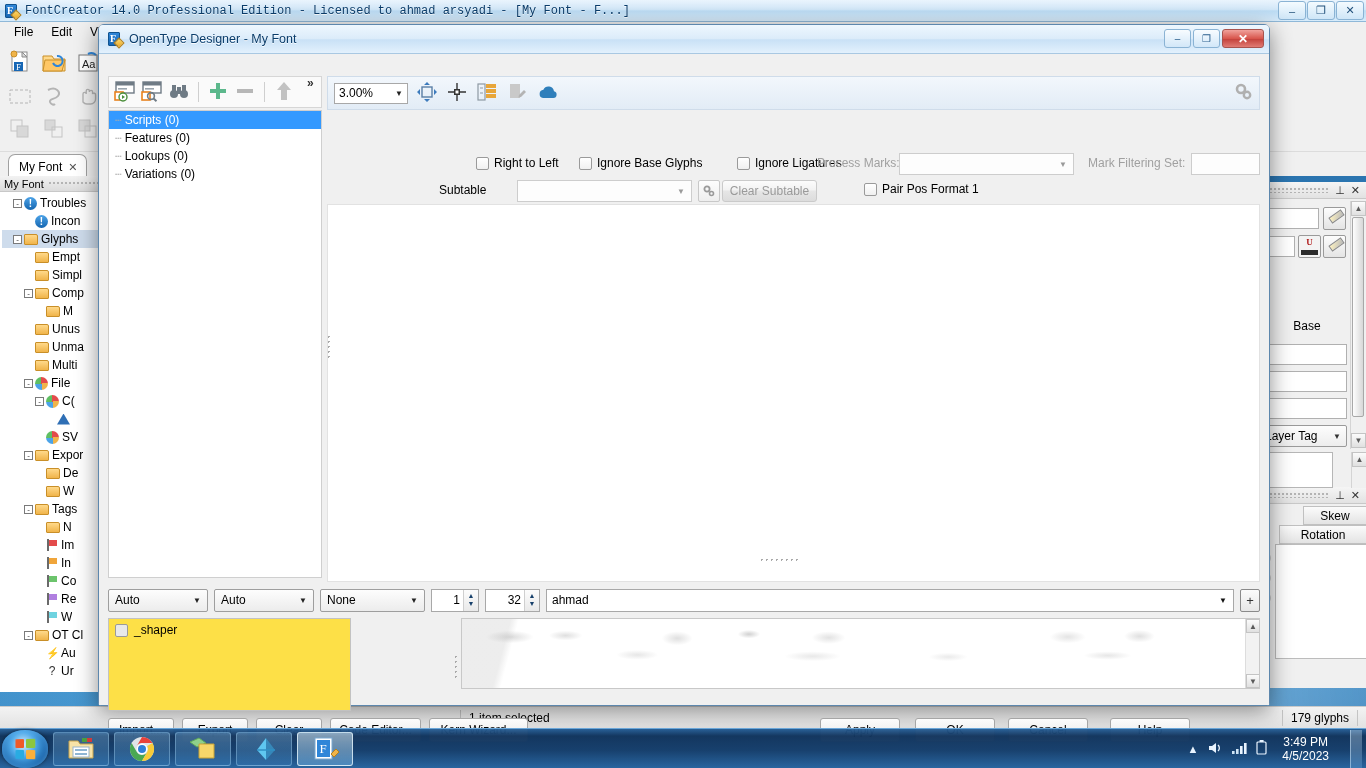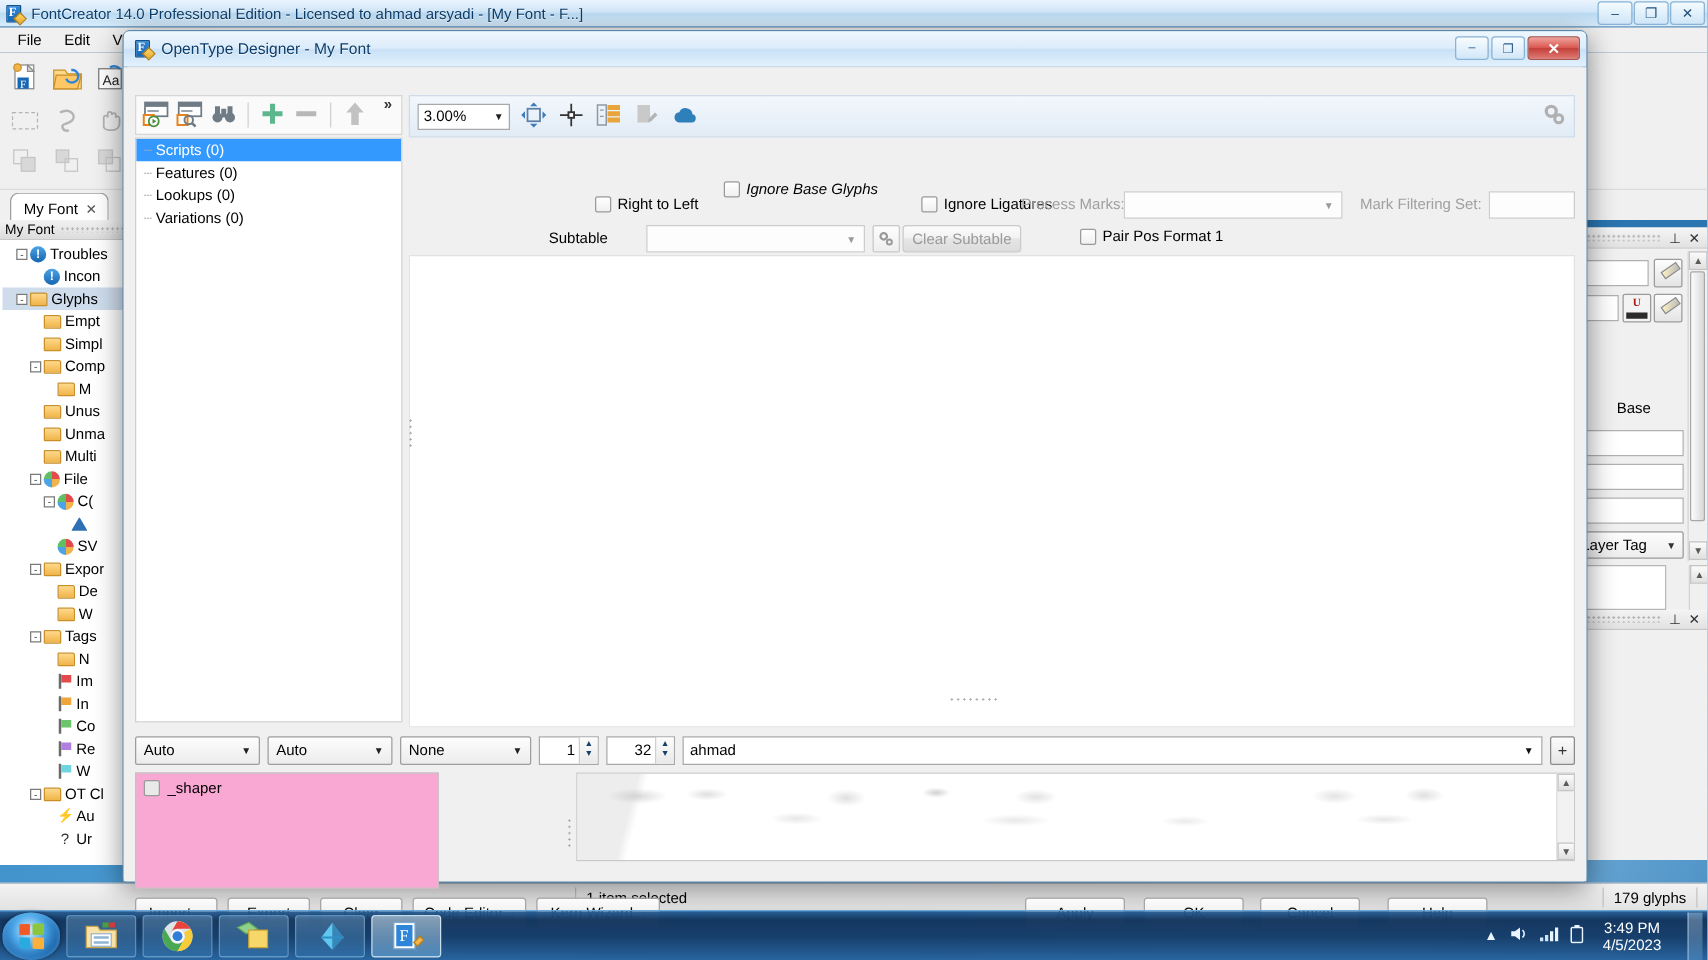--- a/index.html
+++ b/index.html
@@ -53,20 +53,21 @@
     font-family:"Liberation Serif",serif;line-height:12px;
   }
   .fc-icon .pen{
     position:absolute;right:0px;bottom:0px;width:8px;height:8px;
     background:linear-gradient(135deg,#ffd964,#e8a52a);
     transform:rotate(45deg);border:1px solid #b5801c;
   }
   .mainwin-title .txt {
     font-size:12px; color:#0b3d6b; white-space:nowrap;
     text-shadow: 0 1px 0 rgba(255,255,255,.85);
+    font-family: Liberation Mono, monospace;
   }
   .winbtns { position:absolute; right:2px; top:1px; display:flex; gap:1px; }
   .winbtn {
     width:28px;height:19px;border:1px solid #8ab3d4;border-radius:3px;
     background:linear-gradient(180deg,#f4fbff,#cfe6f7);
     display:flex;align-items:center;justify-content:center;color:#23527c;font-size:11px;
   }
 
   .menubar {
     position:absolute;left:0;top:22px;width:1366px;height:20px;
@@ -316,21 +317,21 @@
     padding-left:5px;font-size:12px;
   }
   .textcombo .arw{margin-left:auto;margin-right:6px;font-size:8px;color:#111;}
   .plusbtn{
     width:20px;height:23px;border:1px solid #8a8a8a;border-radius:2px;
     background:linear-gradient(180deg,#fbfbfb,#e6e6e6);
     display:flex;align-items:center;justify-content:center;font-size:13px;color:#333;
   }
 
   .listbox{
-    position:absolute;left:9px;top:564px;width:243px;height:93px;background:#f9a8d4;
+    position:absolute;left:9px;top:564px;width:243px;height:93px;background:#fde047;
     border:1px solid #c2c2c2;
   }
   .lbrow{display:flex;align-items:center;gap:6px;padding:4px 0 0 6px;font-size:12px;}
 
   .previewbox{
     position:absolute;left:362px;top:564px;right:9px;height:71px;background:#fff;
     border:1px solid #c8c8c8;overflow:hidden;
   }
   .glyphsmear{
     position:absolute;left:0;top:0;right:0;bottom:0;
@@ -691,20 +692,28 @@
           <div class="scroll-arrow" style="top:0;">▲</div>
           <div class="scroll-thumb" style="top:16px;height:200px;"></div>
           <div class="scroll-arrow" style="top:232px;">▼</div>
         </div>
       </div>
 
       <div class="dockpane-hdr">
         <span class="dotstrip"></span>
         <span>⊥</span>
         <span>✕</span>
+      </div>
+      <div class="dock-body" style="position:relative;height:180px;">
+        <div class="gridhdr" style="position:absolute;left:38px;top:2px;width:64px;">Skew</div>
+        <div class="gridhdr" style="position:absolute;left:14px;top:21px;width:88px;">Rotation</div>
+        <div style="position:absolute;left:10px;top:40px;width:92px;height:115px;background:#fff;border:1px solid #bcbcbc;"></div>
+        <div style="position:absolute;left:-6px;top:48px;width:12px;height:12px;border-radius:50%;background:#f0f0f0;border:1px solid #c8c8c8;"></div>
+        <div style="position:absolute;left:-6px;top:68px;width:12px;height:12px;border-radius:50%;background:#f0f0f0;border:1px solid #c8c8c8;"></div>
+        <div style="position:absolute;left:-6px;top:88px;width:12px;height:12px;border-radius:50%;background:#f0f0f0;border:1px solid #c8c8c8;"></div>
       </div>
     </div>
 
     <div class="statusbar">
       <span style="width:460px;"></span>
       <span class="sb-cell">1 item selected</span>
       <span class="sb-cell" style="margin-left:auto;border-right:1px solid #c4c4c4;">179 glyphs</span>
       <span style="width:8px;"></span>
     </div>
   </div>
@@ -841,21 +850,21 @@
               <span>Variations (0)</span>
             </div>
           </div>
       </div>
 
       <div class="optarea">
         <div class="cbrow" style="position:absolute;left:115px;top:44px;">
           <span class="cbx"></span>
           <span>Right to Left</span>
         </div>
-        <div class="cbrow" style="position:absolute;left:218px;top:32px;font-style:italic;">
+        <div class="cbrow" style="position:absolute;left:218px;top:44px;">
           <span class="cbx"></span>
           <span>Ignore Base Glyphs</span>
         </div>
         <div class="cbrow" style="position:absolute;left:376px;top:44px;">
           <span class="cbx"></span>
           <span>Ignore Ligatures</span>
         </div>
         <span style="position:absolute;left:490px;top:44px;color:#a0a0a0;font-size:12px;">Process Marks:</span>
         <div class="flatcombo" style="position:absolute;left:572px;top:41px;width:175px;">
           <span></span>

